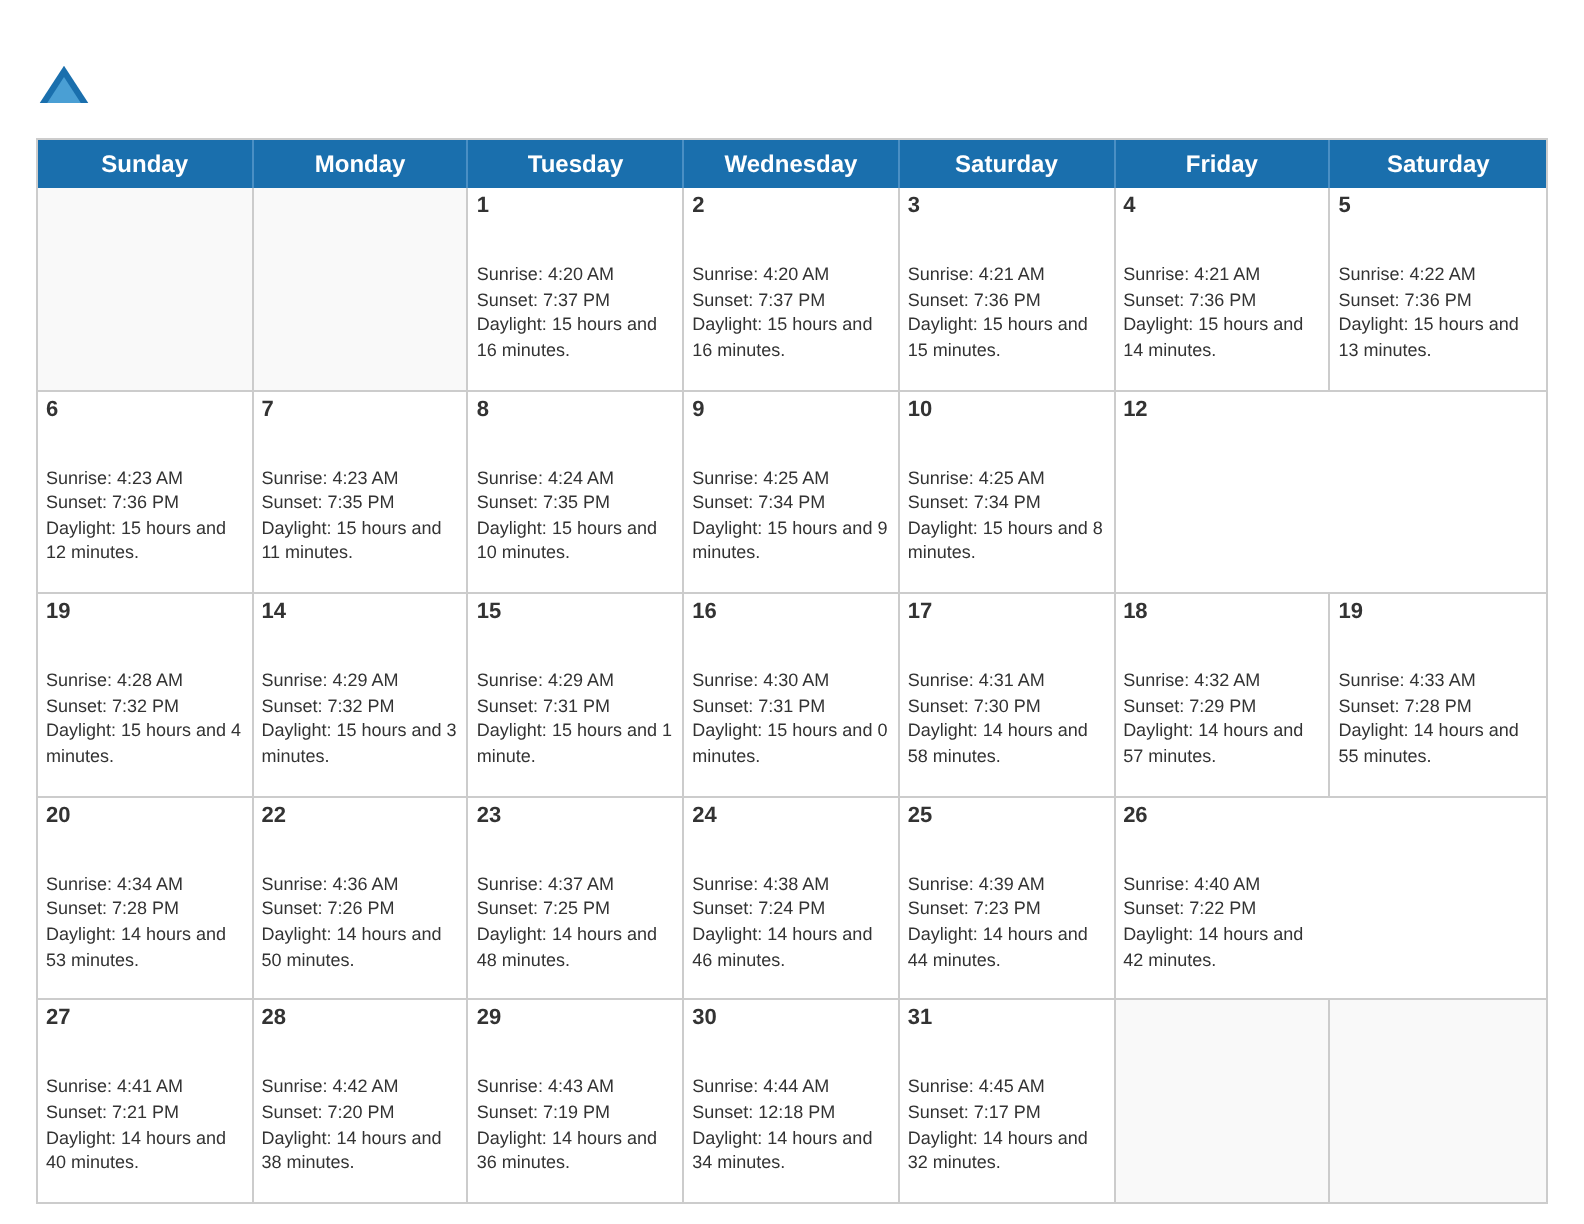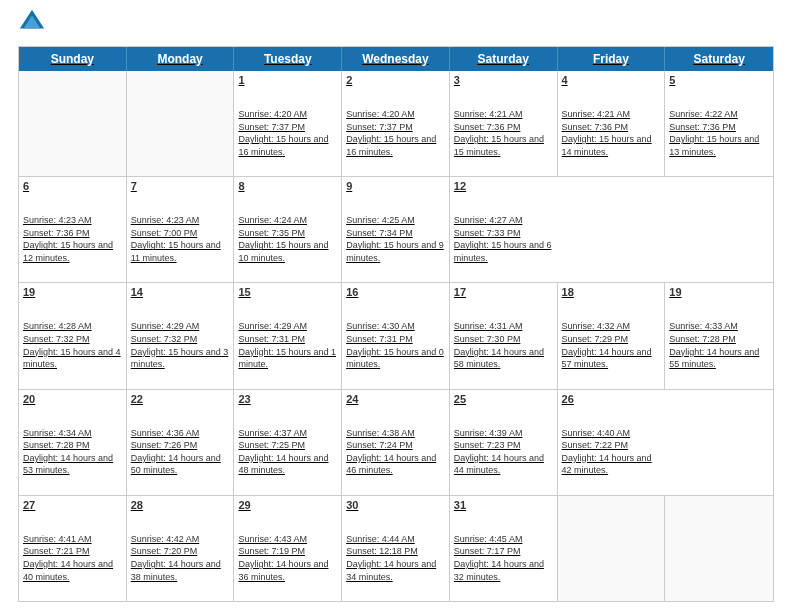--- a/index.html
+++ b/index.html
@@ -6,24 +6,23 @@
     body {
       width: 792px;
       height: 612px;
       font-family: Arial, Helvetica, sans-serif;
       background: #fff;
       overflow: hidden;
     }
     .page {
       width: 792px;
       height: 612px;
-      padding: 8px 18px 10px 18px;
+      padding: 31px 18px 10px 18px;
       display: flex;
       flex-direction: column;
-      text-decoration: underline;
     }
     .header {
       display: flex;
       justify-content: space-between;
       align-items: flex-start;
       margin-bottom: 10px;
     }
     .logo {
       display: flex;
       align-items: center;
@@ -185,40 +184,43 @@
         <div class="cal-row">
           <div class="cal-cell">
             <span class="day-num">6</span>
             <div class="cell-info">Sunrise: 4:23 AM
 Sunset: 7:36 PM
 Daylight: 15 hours and 12 minutes.</div>
           </div>
           <div class="cal-cell">
             <span class="day-num">7</span>
             <div class="cell-info">Sunrise: 4:23 AM
-Sunset: 7:00 PM
+Sunset: 7:35 PM
 Daylight: 15 hours and 11 minutes.</div>
           </div>
           <div class="cal-cell">
             <span class="day-num">8</span>
             <div class="cell-info">Sunrise: 4:24 AM
 Sunset: 7:35 PM
 Daylight: 15 hours and 10 minutes.</div>
           </div>
           <div class="cal-cell">
             <span class="day-num">9</span>
             <div class="cell-info">Sunrise: 4:25 AM
 Sunset: 7:34 PM
 Daylight: 15 hours and 9 minutes.</div>
           </div>
           <div class="cal-cell">
+            <span class="day-num">10</span>
+            <div class="cell-info">Sunrise: 4:25 AM
+Sunset: 7:34 PM
+Daylight: 15 hours and 8 minutes.</div>
+          </div>
+          <div class="cal-cell">
             <span class="day-num">12</span>
-            <div class="cell-info">Sunrise: 4:27 AM
-Sunset: 7:33 PM
-Daylight: 15 hours and 6 minutes.</div>
           </div>
         </div>
         <div class="cal-row">
           <div class="cal-cell">
             <span class="day-num">19</span>
             <div class="cell-info">Sunrise: 4:28 AM
 Sunset: 7:32 PM
 Daylight: 15 hours and 4 minutes.</div>
           </div>
           <div class="cal-cell">

